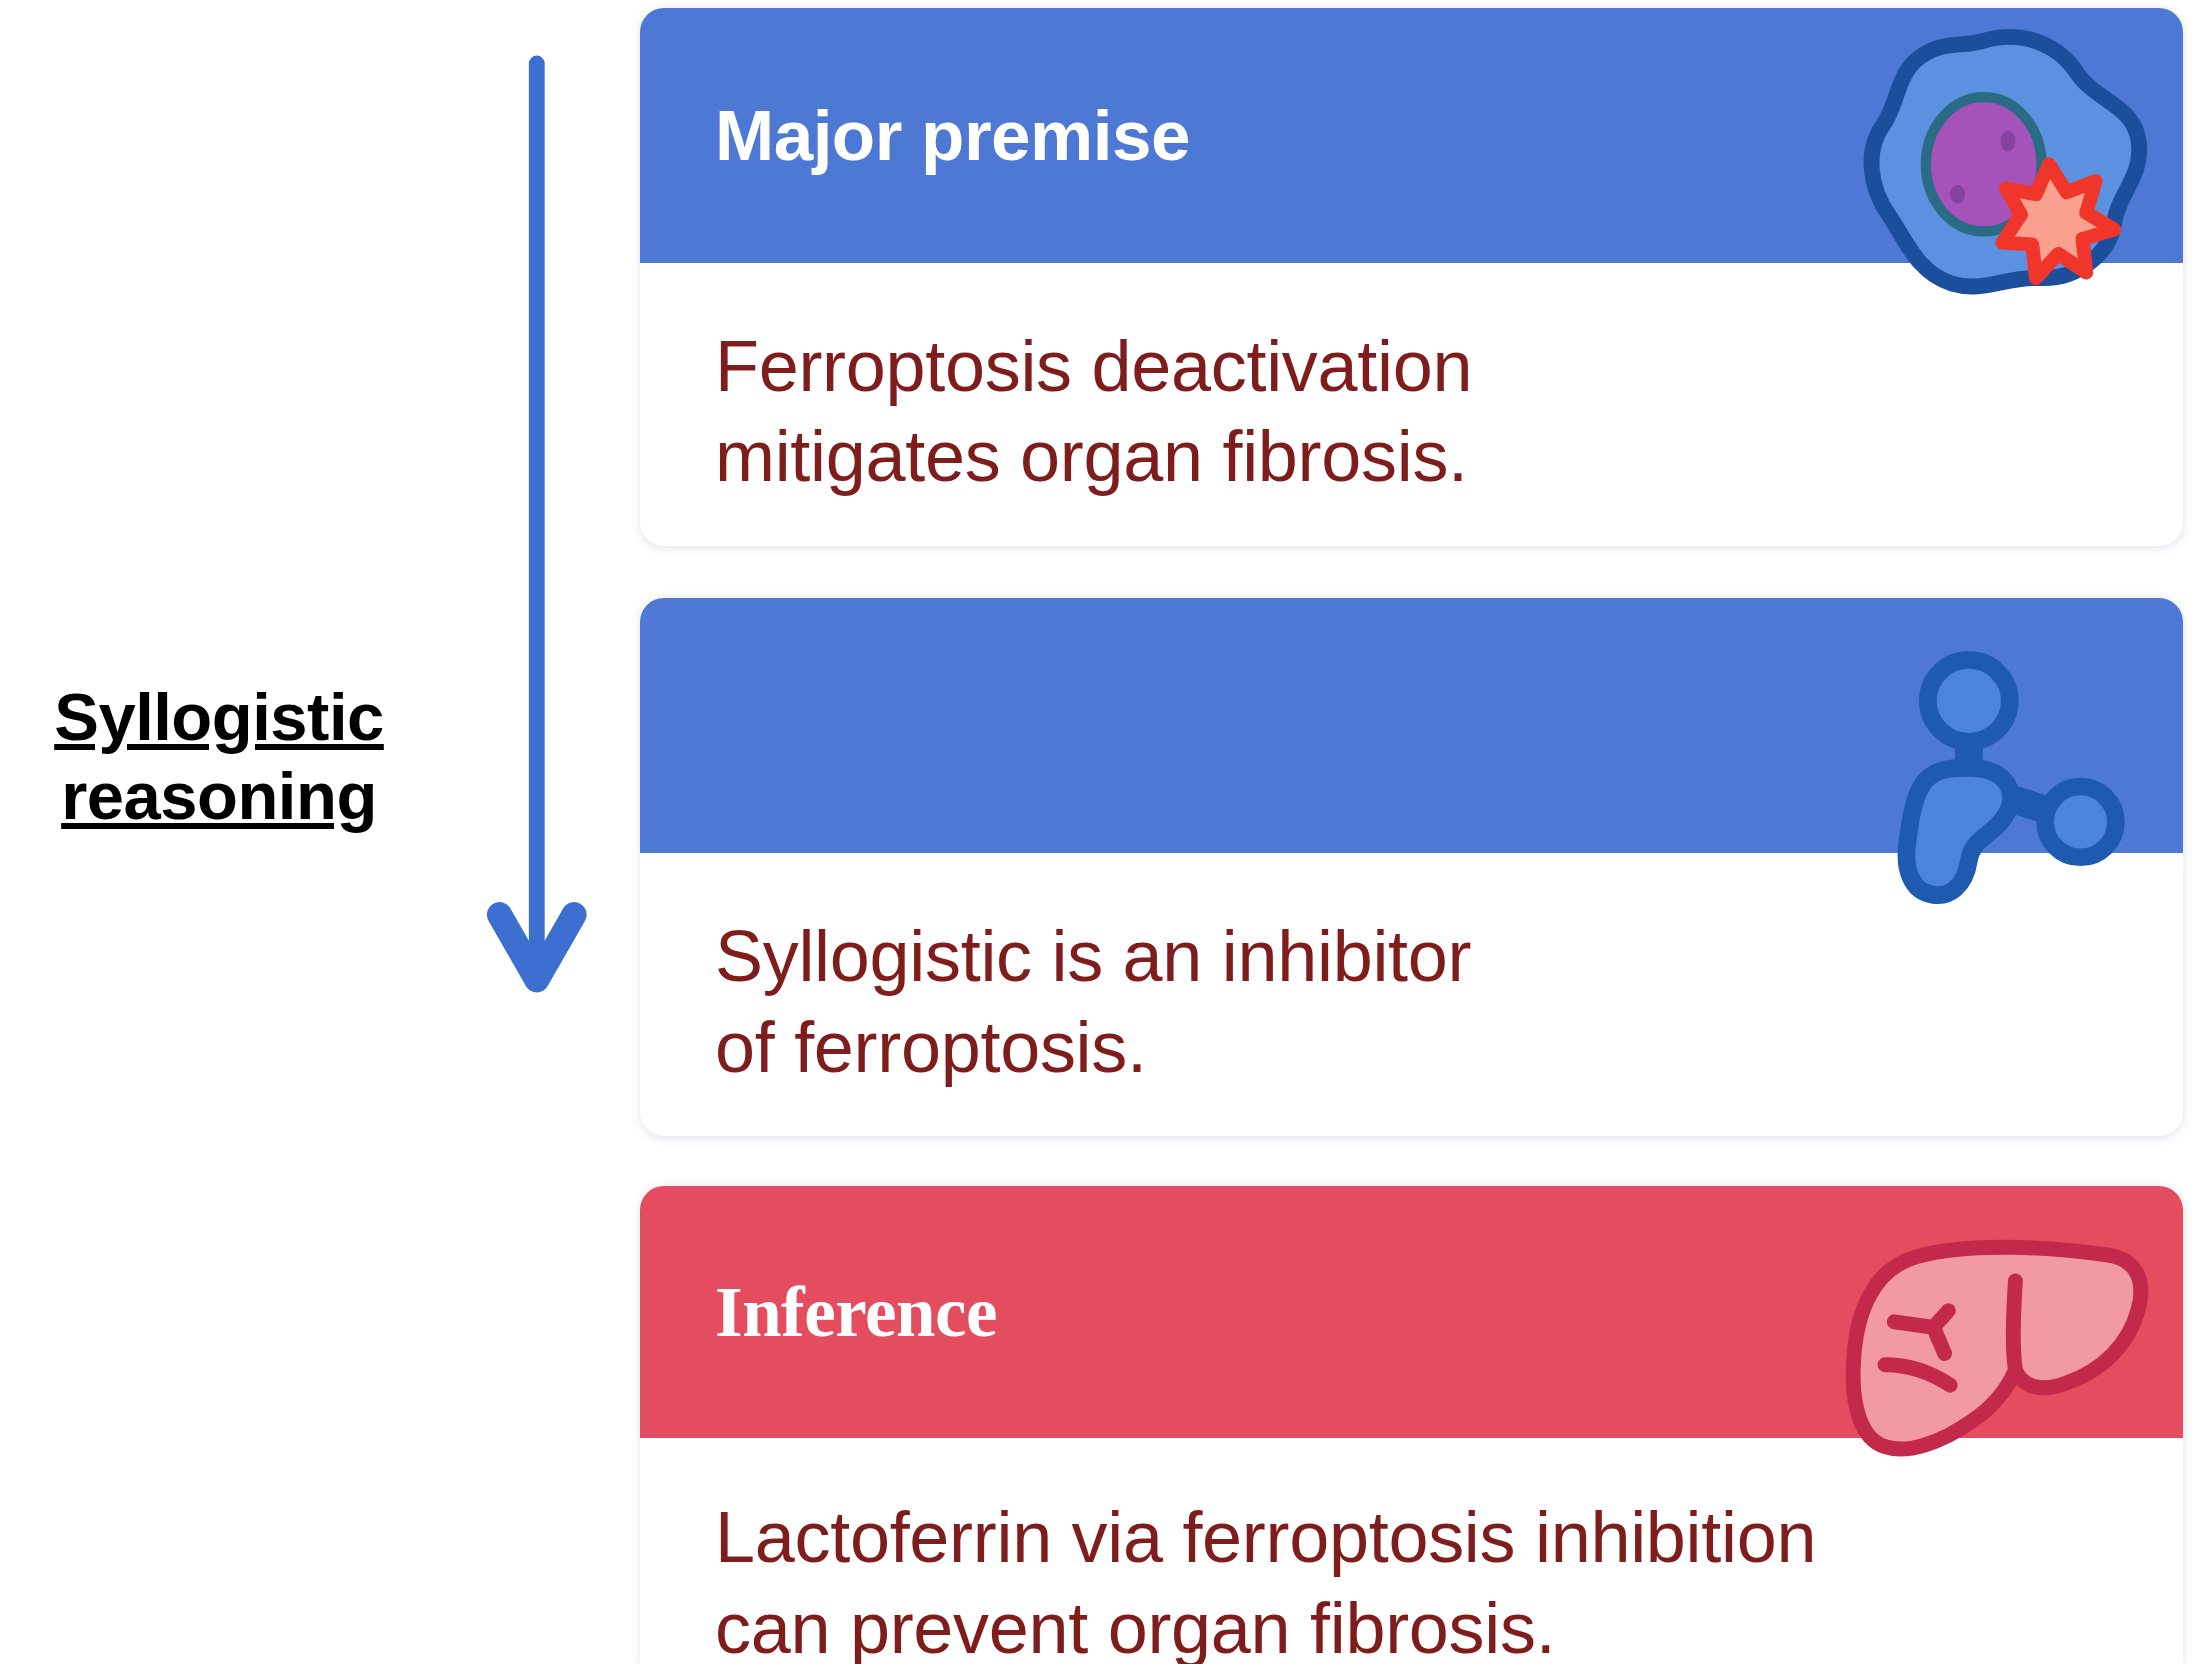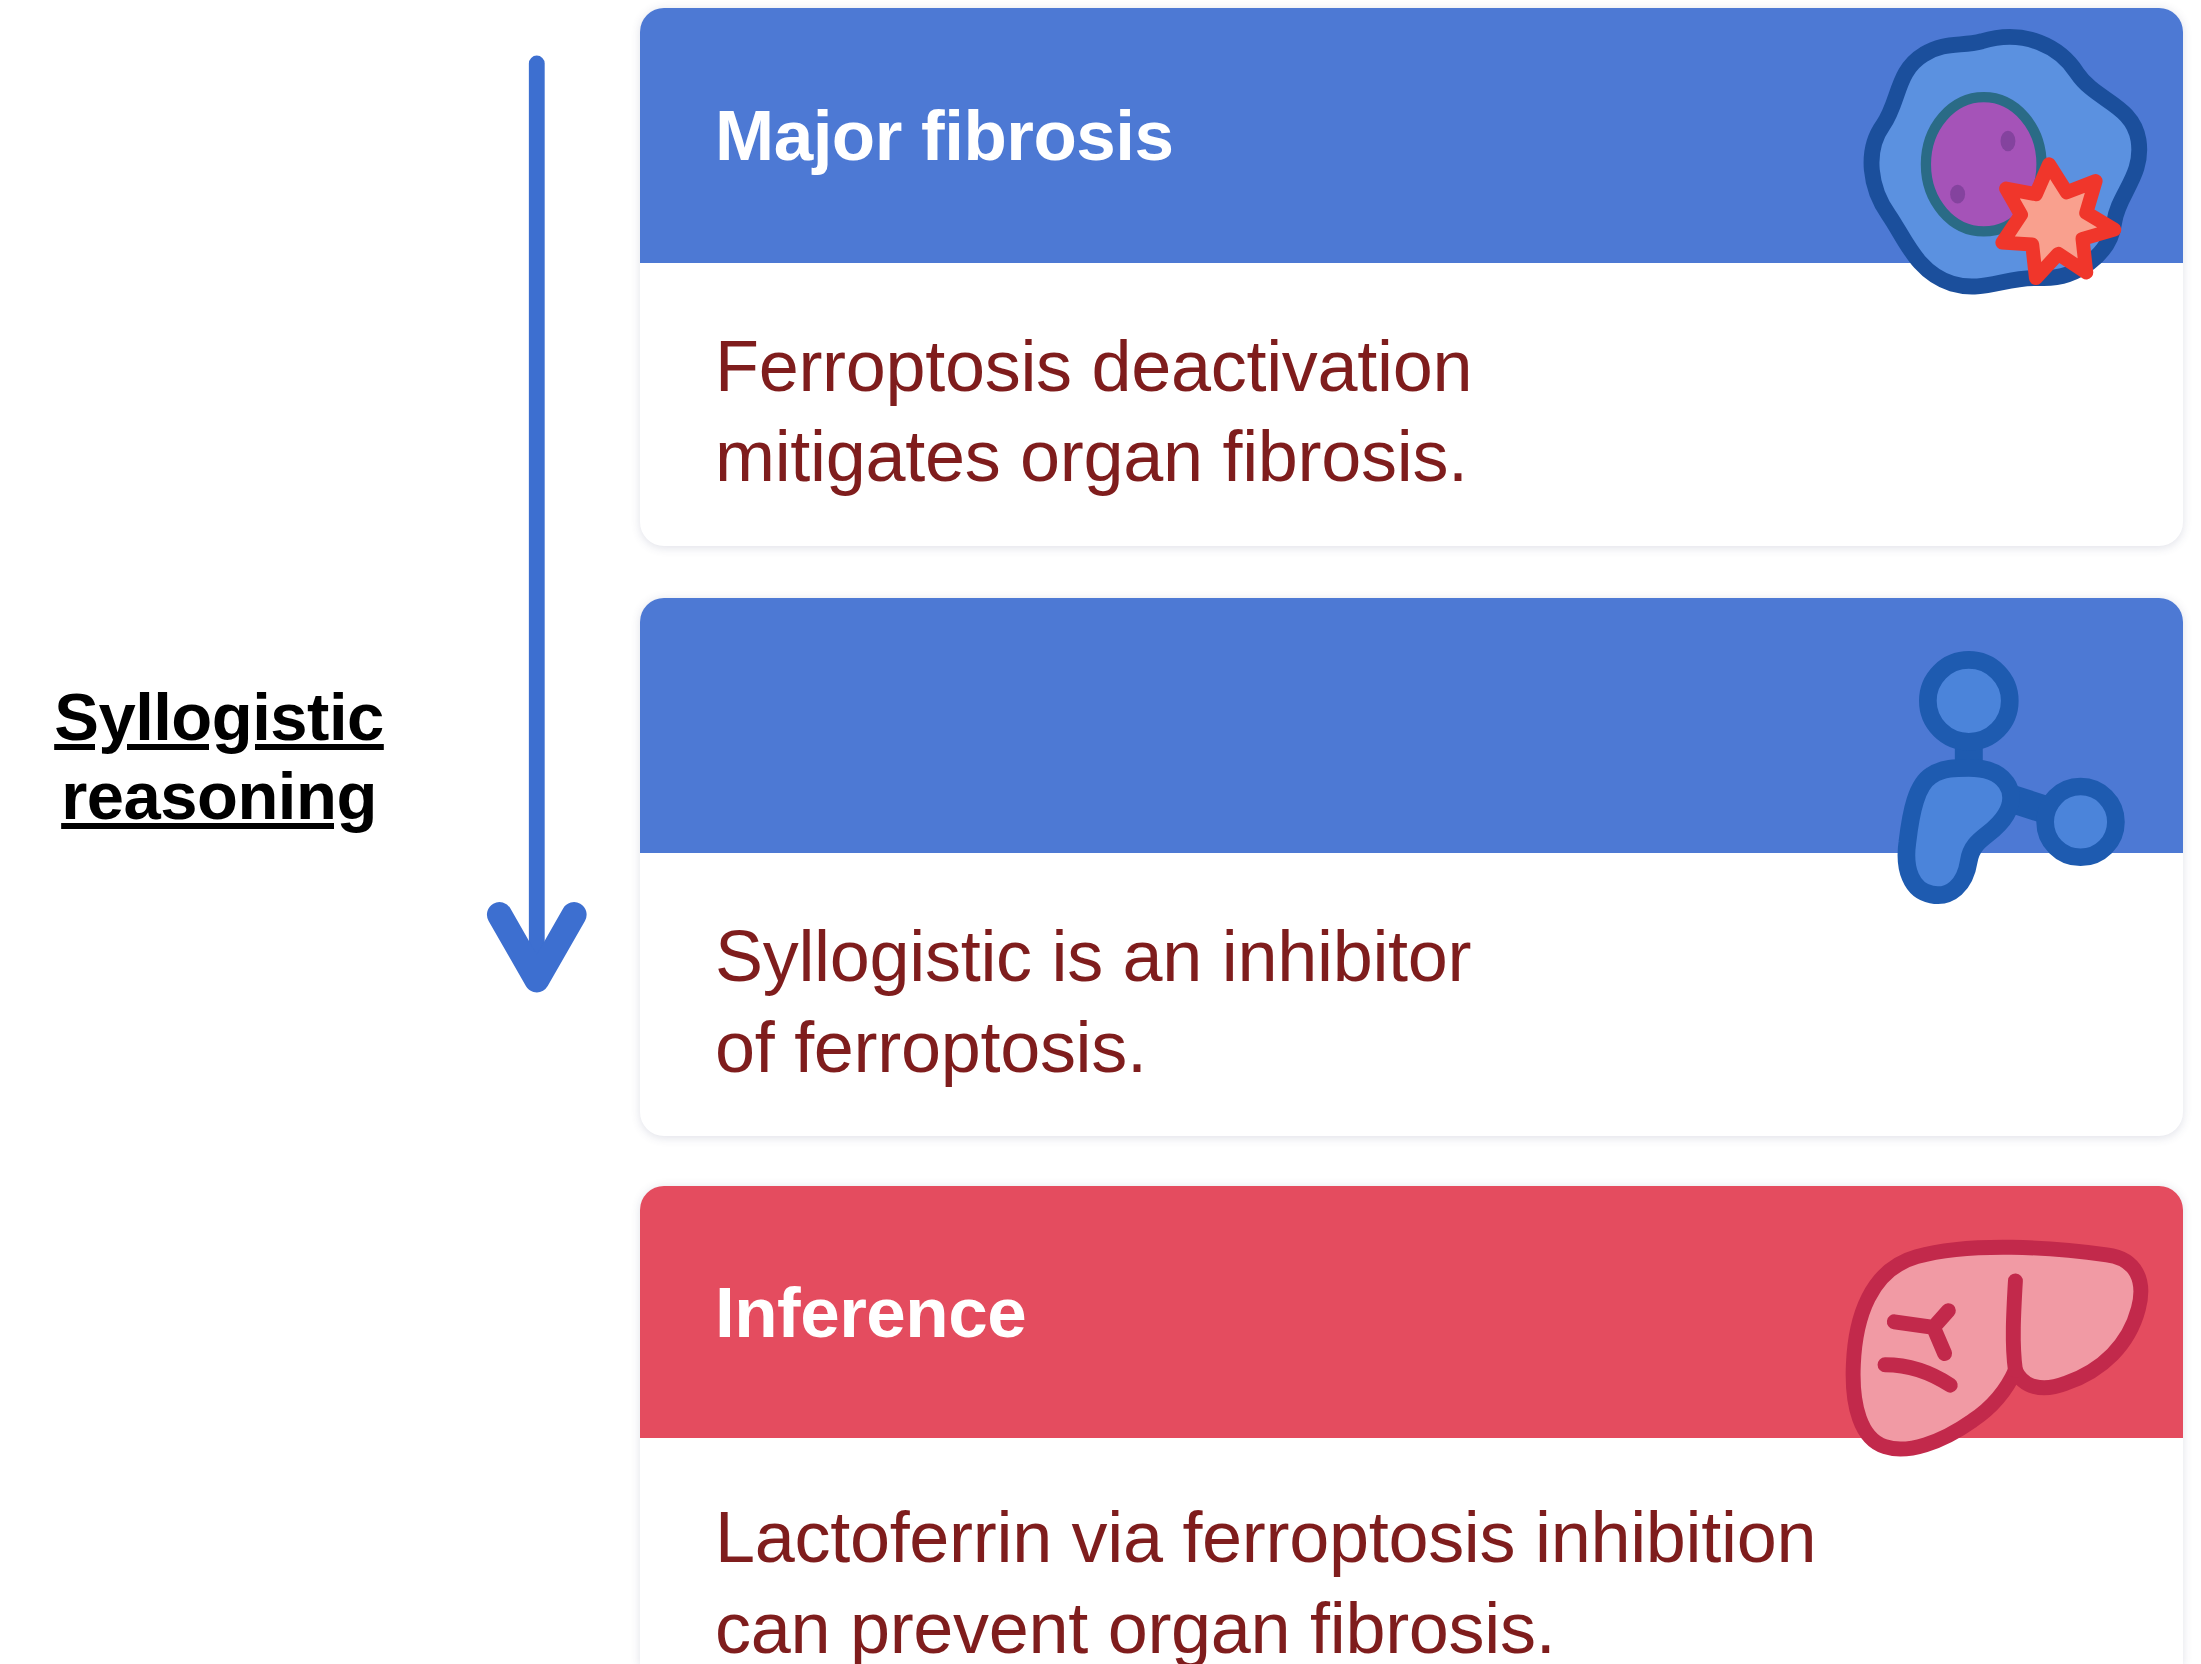--- a/index.html
+++ b/index.html
@@ -70,21 +70,21 @@
   .card-header {
     position: relative;
     height: 255px;
     border-top-left-radius: 24px;
     border-top-right-radius: 24px;
     display: flex;
     align-items: center;
     padding-left: 75px;
     overflow: visible;
   }
-  .card-3 .card-header { height: 252px; }
+  .card-3 .card-header { height: 252px; font-family: Liberation Serif, serif; }
 
   .header-blue { background: #4d79d4; }
   .header-red  { background: #e44c5f; }
 
   .card-header .title {
     font-size: 71px;
     font-weight: bold;
     color: #ffffff;
     letter-spacing: -0.5px;
     line-height: 1;
@@ -125,21 +125,21 @@
 
   <svg class="flow-arrow" viewBox="0 0 160 1060" xmlns="http://www.w3.org/2000/svg">
     <line x1="76" y1="28" x2="76" y2="990" stroke="#3d6fd0" stroke-width="17" stroke-linecap="round"></line>
     <path d="M 36 942 L 76 1012 L 116 942" fill="none" stroke="#3d6fd0" stroke-width="27" stroke-linecap="round" stroke-linejoin="round"></path>
   </svg>
 
   <div class="cards">
 
     <div class="card card-1">
       <div class="card-header header-blue">
-        <span class="title">Major fibrosis</span>
+        <span class="title">Major premise</span>
 
         <svg class="card-icon icon-cell" viewBox="0 0 340 300" xmlns="http://www.w3.org/2000/svg">
           <path d="M150 28
                    C 196 14 234 34 252 62
                    C 272 92 312 96 318 134
                    C 324 172 296 192 292 222
                    C 288 256 252 284 212 282
                    C 176 280 152 298 118 288
                    C 80 276 68 240 50 214
                    C 30 186 24 146 44 118

